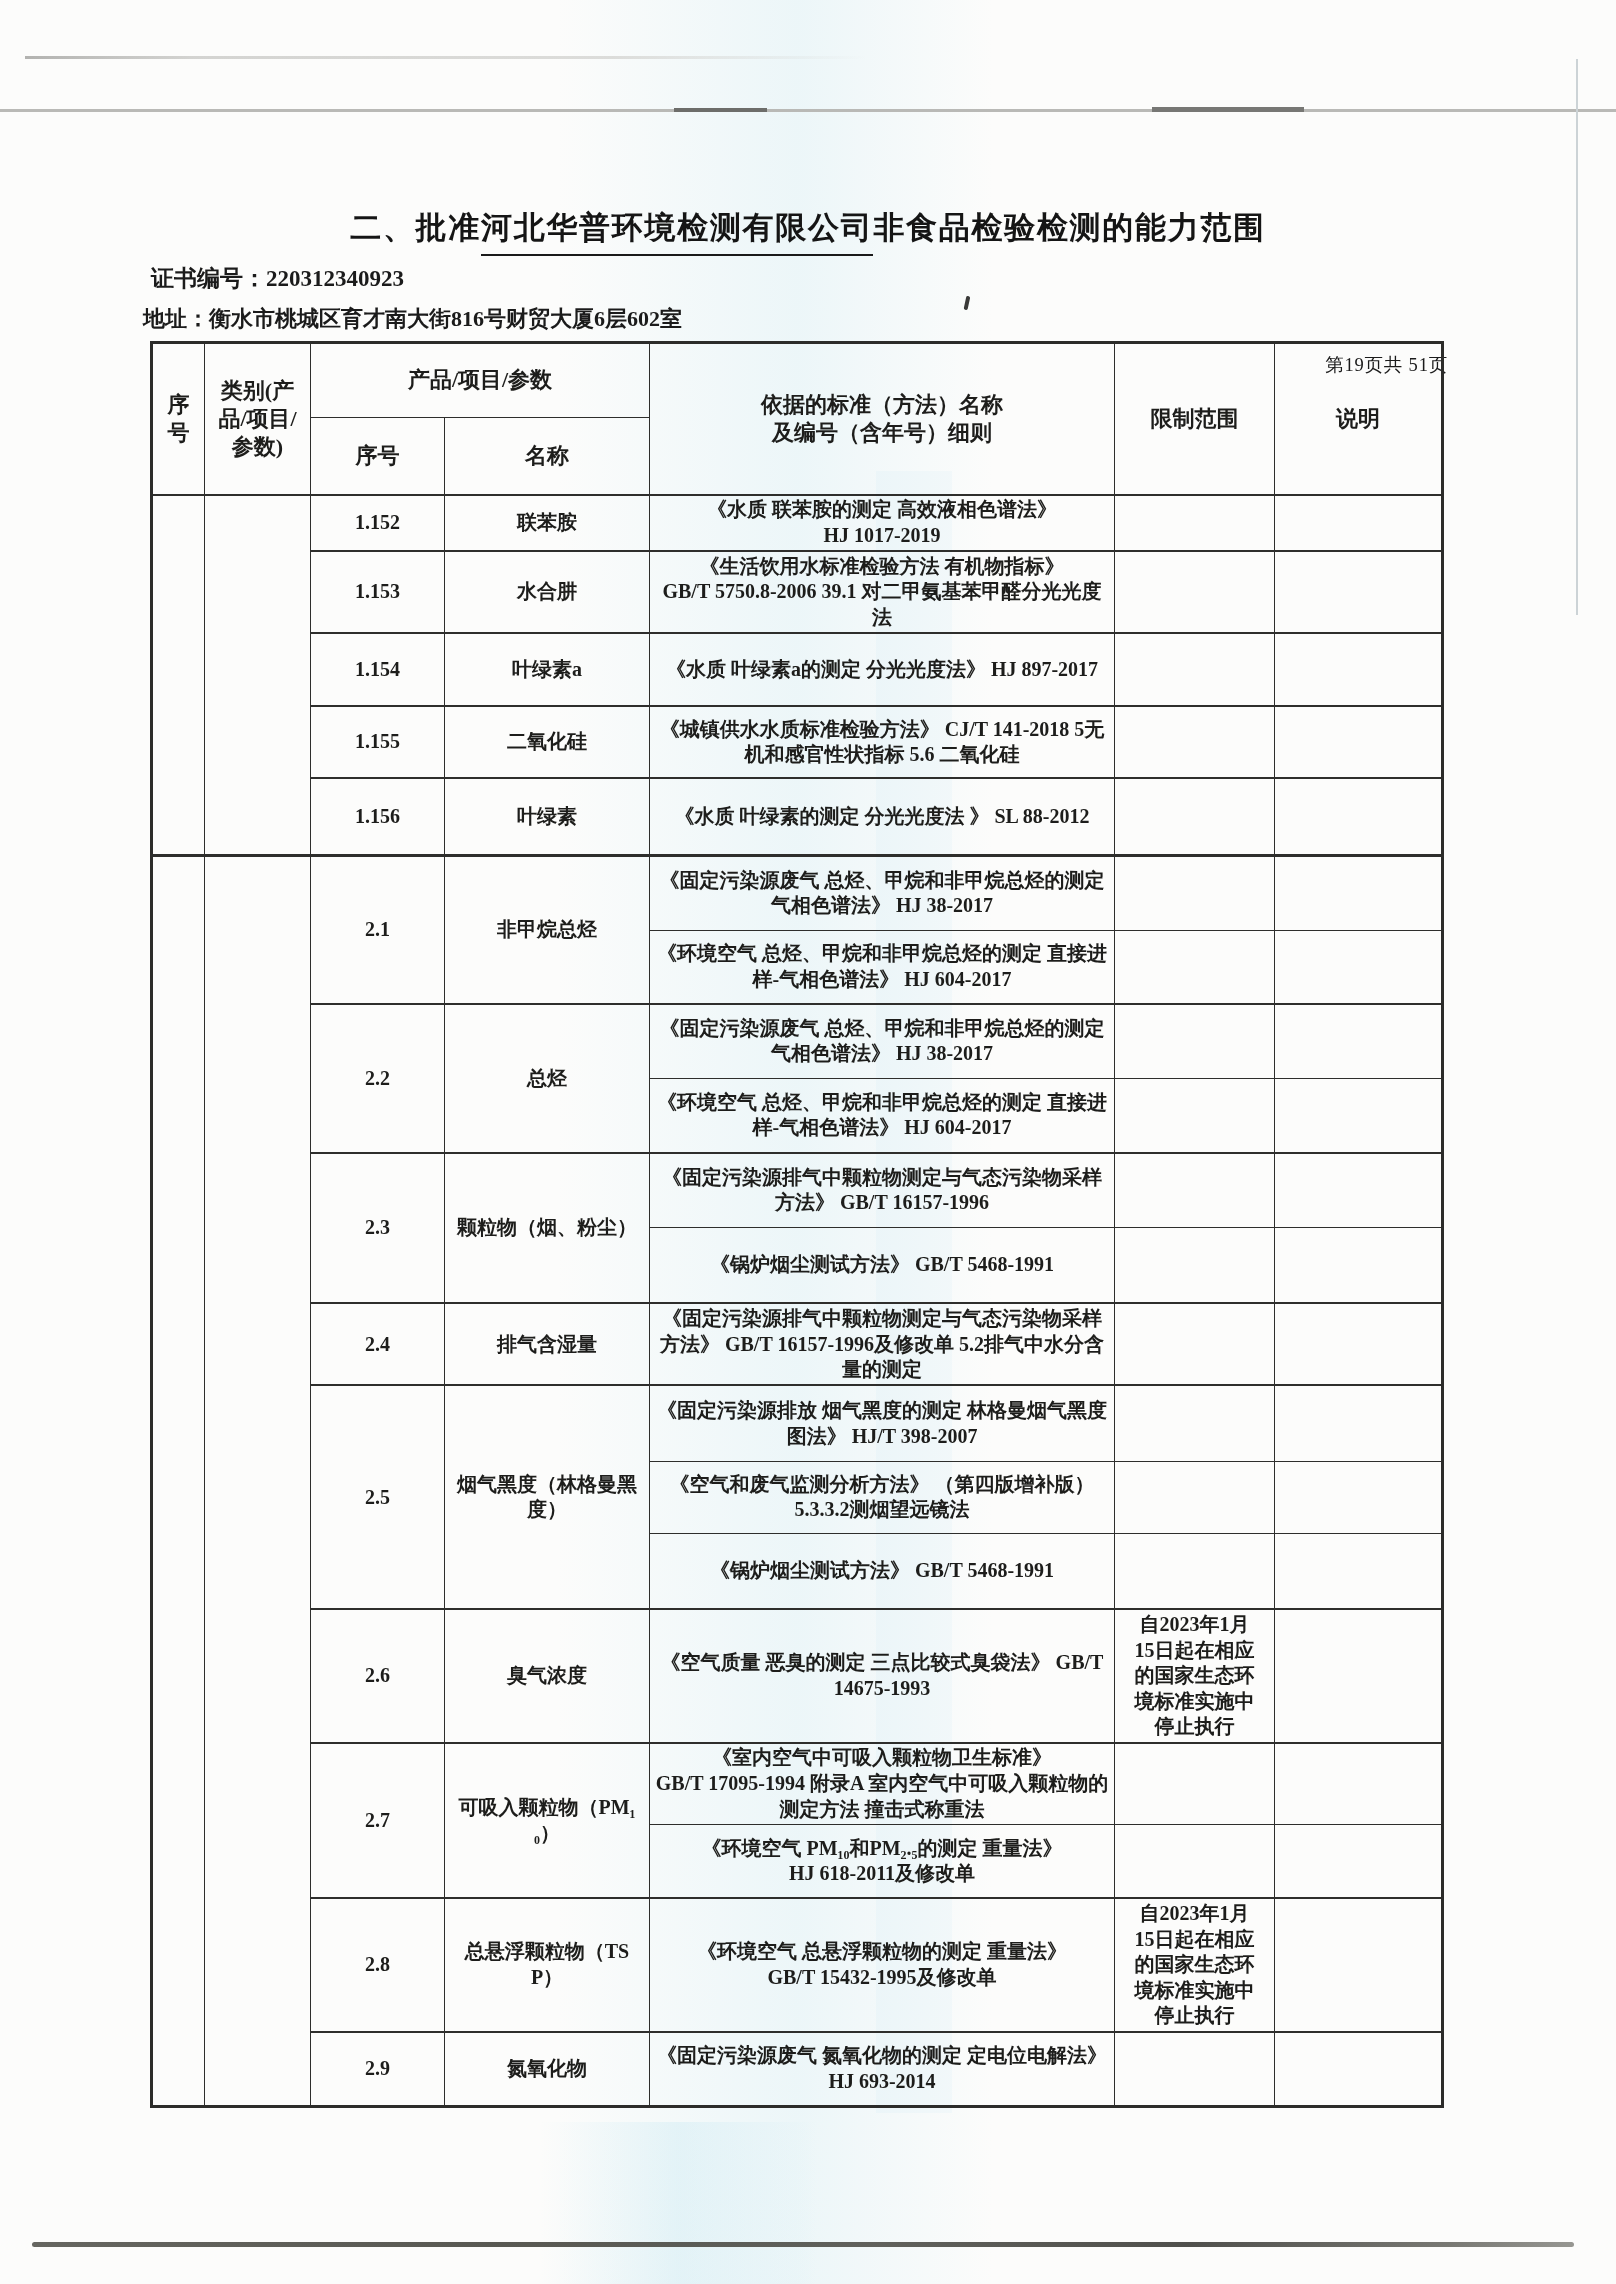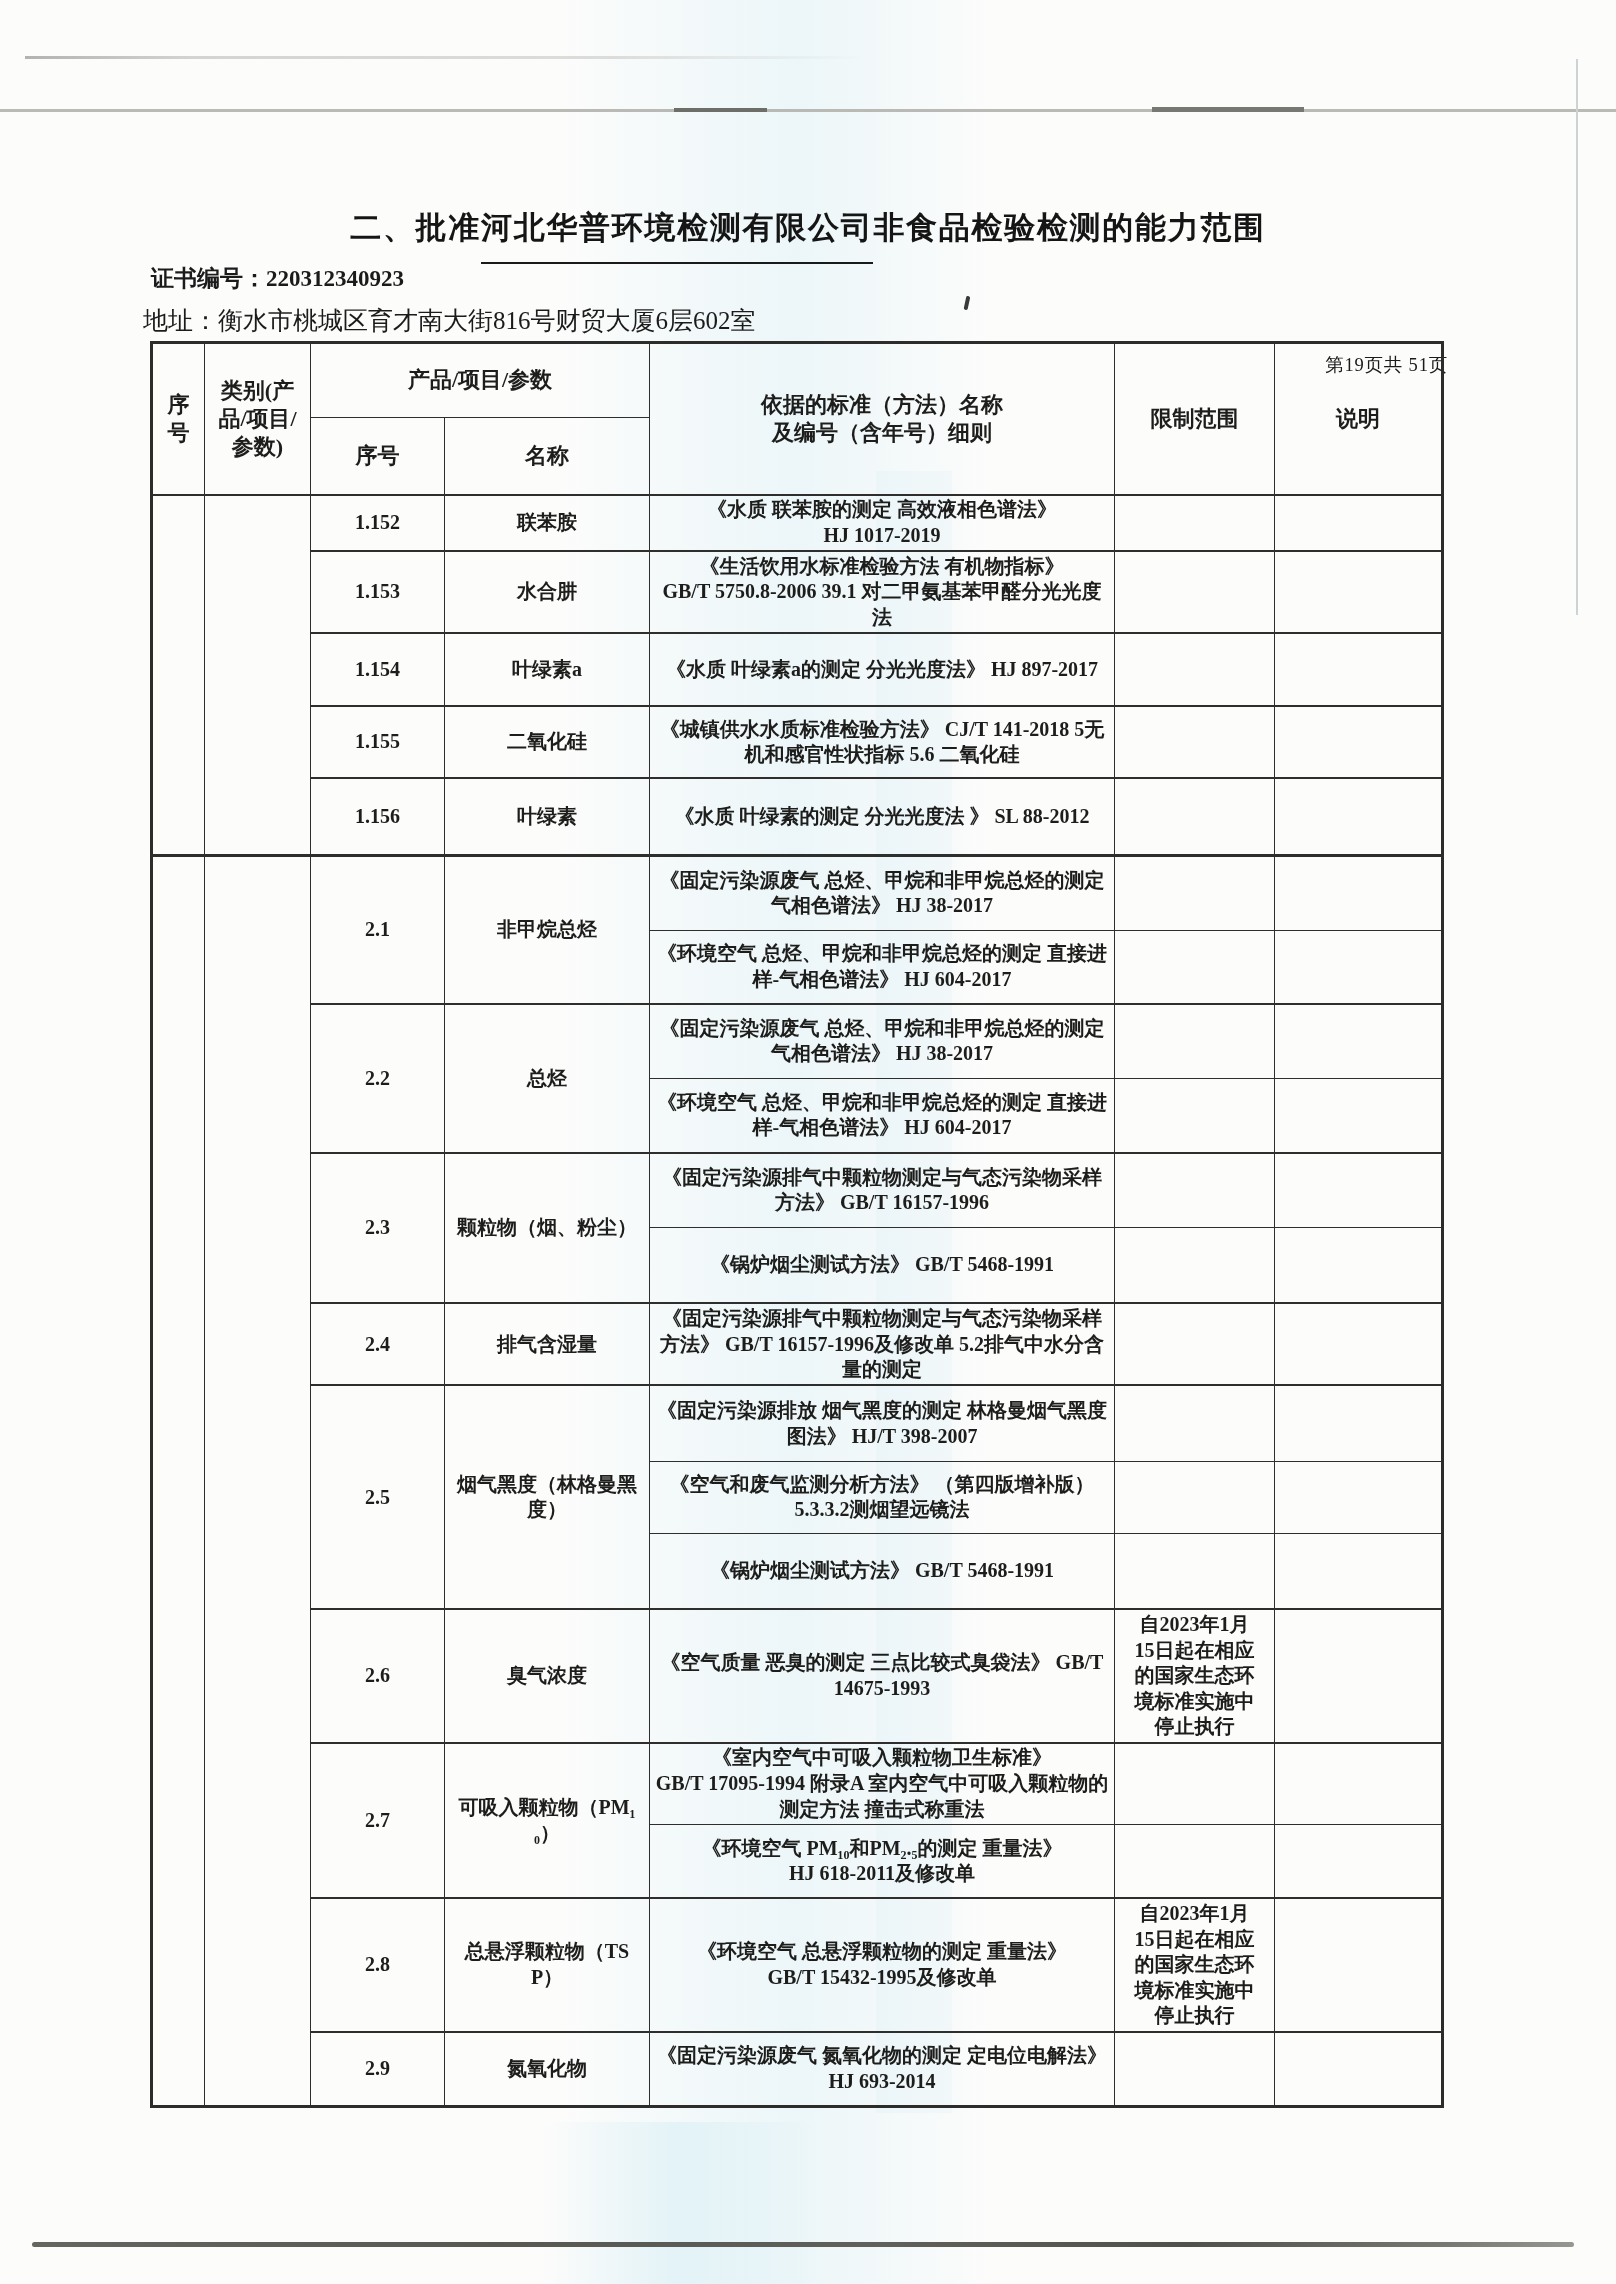--- a/index.html
+++ b/index.html
@@ -21,23 +21,23 @@
   .artifact-line-top2 .dark1{position:absolute;left:674px;top:-0.8px;width:93px;height:4.2px;background:#6d6d6a;}
   .artifact-line-top2 .dark2{position:absolute;left:1152px;top:-1.7px;width:152px;height:5px;background:#777774;}
   .artifact-vline{position:absolute;left:1576px;top:59px;width:1.7px;height:556px;background:#ccd3d6;}
   .artifact-line-bottom{position:absolute;left:32px;top:2242px;width:1542px;height:5px;
     background:linear-gradient(90deg,#55554f 0%,#46463f 30%,#50504a 55%,#3c3c38 75%,#6a6a64 92%,#8b8b86 100%);
     border-radius:2.5px;opacity:.9;}
   .artifact-tick{position:absolute;left:965px;top:296px;width:4.2px;height:13.5px;background:#3a3a38;transform:rotate(12deg);border-radius:1.7px;}
   
   .title{position:absolute;left:0;right:0;top:207px;text-align:center;
     font-size:31px;font-weight:bold;letter-spacing:1.7px;color:#151515;}
-  .title .underline{border-bottom:2.5px solid #1a1a1a;padding-bottom:17px;}
+  .title .underline{border-bottom:2.5px solid #1a1a1a;padding-bottom:9px;}
   .meta-cert{position:absolute;left:143px;top:263px;font-size:23px;font-weight:bold;margin-left:8px;}
-  .meta-addr{position:absolute;left:143px;top:304px;font-size:25px;font-weight:normal;}
+  .meta-addr{position:absolute;left:143px;top:304px;font-size:22px;font-weight:bold;}
   .page-info{position:absolute;right:168px;top:311px;font-size:18.5px;font-weight:normal;letter-spacing:0.8px;margin-top:41px;}
   
   table.doc{position:absolute;left:150px;top:341px;width:1291px;
     border-collapse:collapse;table-layout:fixed;}
   table.doc{border:3.4px solid #2c2c2a;}
   table.doc th,table.doc td{
     border:1.7px solid #2e2e2c;text-align:center;vertical-align:middle;
     padding:1.7px 5px;font-weight:bold;color:#1d1d1b;
     font-size:20px;line-height:1.28;overflow:hidden;}
   table.doc th{font-size:22px;}

